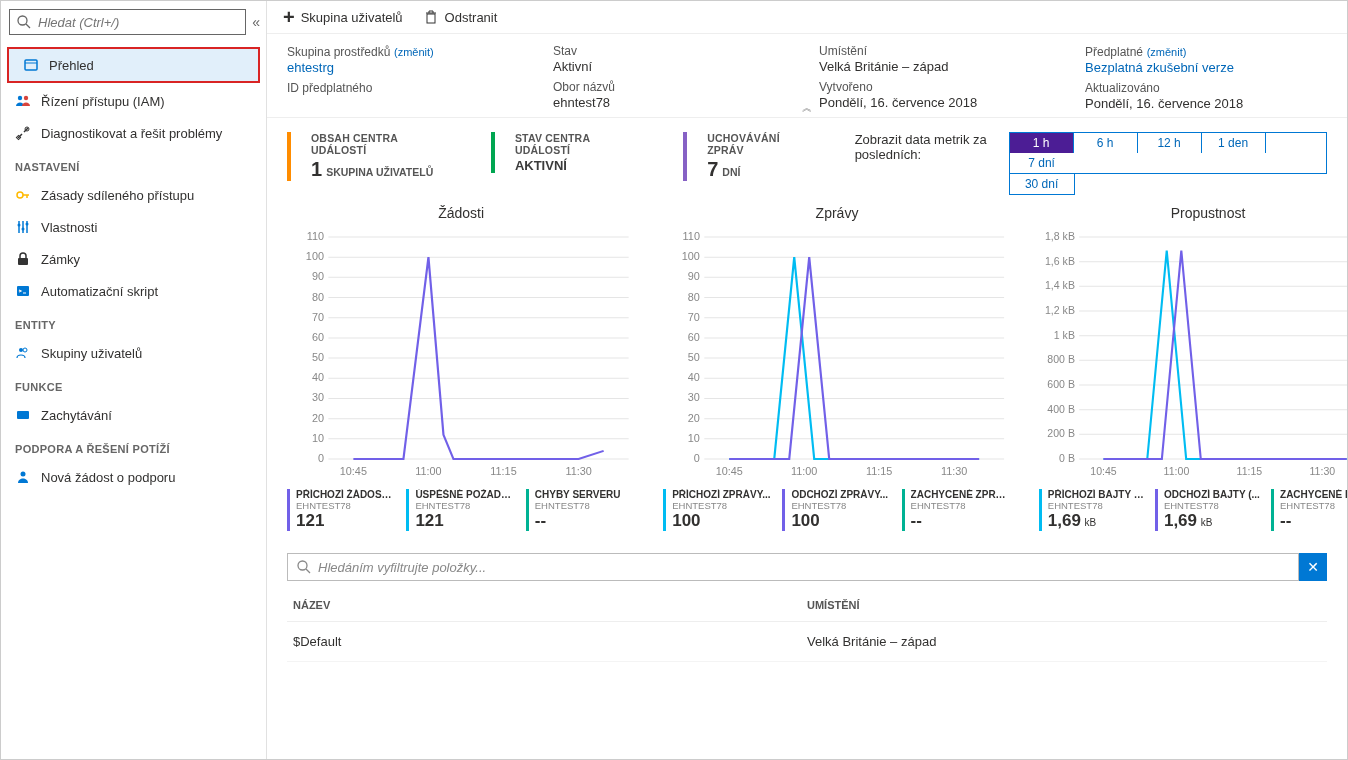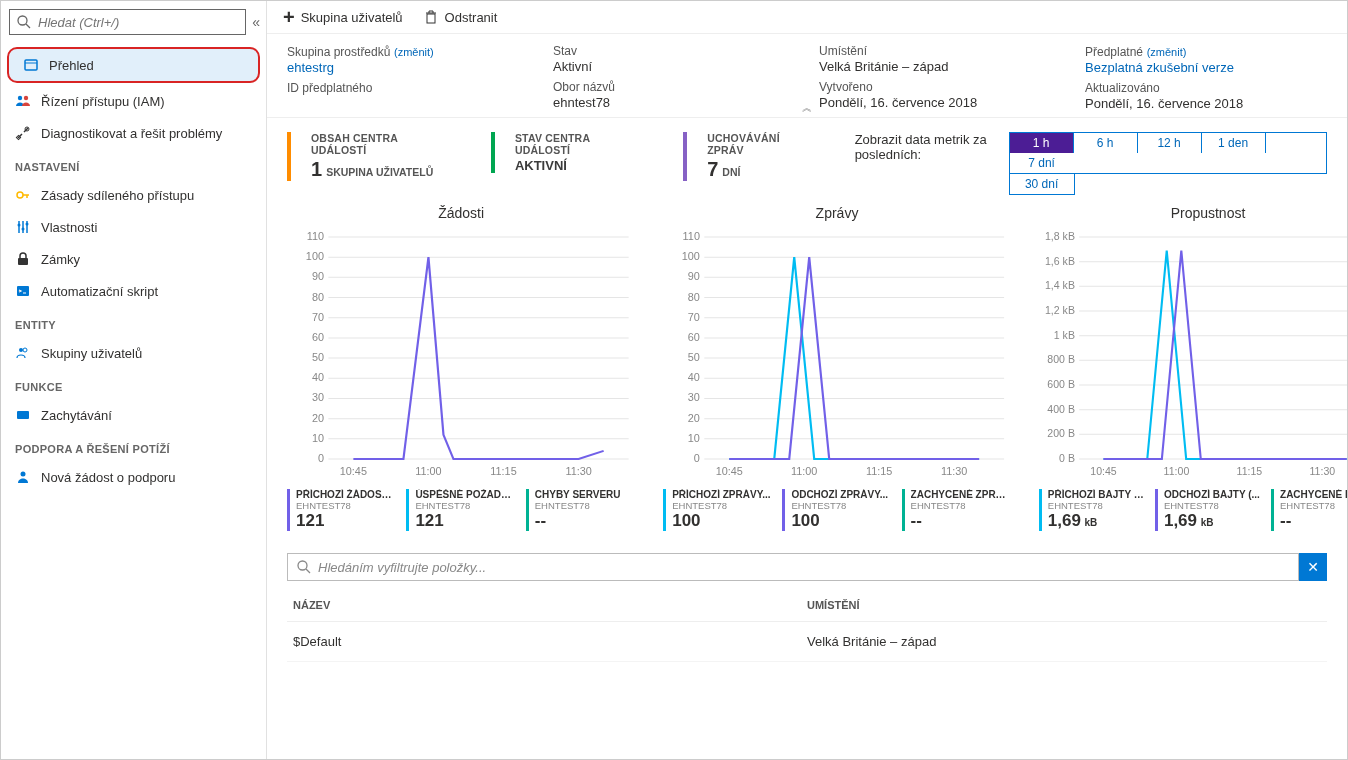--- a/index.html
+++ b/index.html
@@ -7,21 +7,21 @@
 .layout { display: flex; height: 100%; border: 1px solid #ccc; }
 
 
 .sidebar { width: 266px; border-right: 1px solid #e1e1e1; display: flex; flex-direction: column; }
 .search-row { display: flex; align-items: center; padding: 8px 6px 6px 8px; gap: 6px; }
 .search-box { flex: 1; display: flex; align-items: center; border: 1px solid #666; height: 26px; padding: 0 6px; gap: 6px; }
 .search-box input { border: none; outline: none; font-size: 13px; font-style: italic; color: #ec4899; flex: 1; }
 .collapse-btn { font-size: 14px; color: #666; cursor: pointer; }
 
 .nav { padding: 4px 0; }
-.nav-item { display: flex; align-items: center; gap: 10px; padding: 8px 14px; cursor: pointer; font-size: 13px; border-radius: 10px; }
+.nav-item { display: flex; align-items: center; gap: 10px; padding: 8px 14px; cursor: pointer; font-size: 13px; }
 .nav-item.active { background: #e1effa; border: 2px solid #d92424; margin: 2px 6px; }
 .nav-icon { width: 16px; height: 16px; display: inline-flex; align-items: center; justify-content: center; font-size: 14px; }
 .nav-section { font-size: 11px; font-weight: 600; color: #666; padding: 12px 14px 6px; letter-spacing: 0.3px; }
 
 
 .ic-blue { color: #0078d4; }
 .ic-orange { color: #ffb900; }
 .ic-dark { color: #323130; }
 
 
@@ -67,21 +67,21 @@
 .axis-txt { font-size: 10px; fill: #888; }
 .series-p { stroke: #7160e8; stroke-width: 2; fill: none; }
 .series-c { stroke: #00bcf2; stroke-width: 2; fill: none; }
 
 
 .legend-row { display: flex; gap: 10px; margin-top: 8px; }
 .legend-item { border-left: 3px solid; padding-left: 6px; flex: 1; min-width: 0; }
 .legend-item .lt { font-size: 10px; font-weight: 600; white-space: nowrap; overflow: hidden; text-overflow: ellipsis; }
 .legend-item .ls { font-size: 9.5px; color: #888; }
 .legend-item .lv { font-size: 17px; font-weight: 600; margin-top: 12px; }
-.legend-item .lu { font-size: 10px; font-weight: 700; text-align: center; }
+.legend-item .lu { font-size: 10px; font-weight: 400; text-align: center; }
 .lg-purple { border-color: #7160e8; }
 .lg-cyan { border-color: #00bcf2; }
 .lg-teal { border-color: #00b294; }
 
 
 .filter-row { display: flex; align-items: center; margin: 14px 20px 0; justify-content: flex-end; }
 .filter-box { flex: 1; display: flex; align-items: center; border: 1px solid #bbb; padding: 5px 8px; gap: 6px; color: #888; font-style: italic; font-size: 13px; }
 .filter-x { width: 28px; height: 28px; background: #0078d4; color: #fff; display: flex; align-items: center; justify-content: center; font-size: 14px; cursor: pointer; }
 
 .tbl { margin: 8px 20px 0; }

